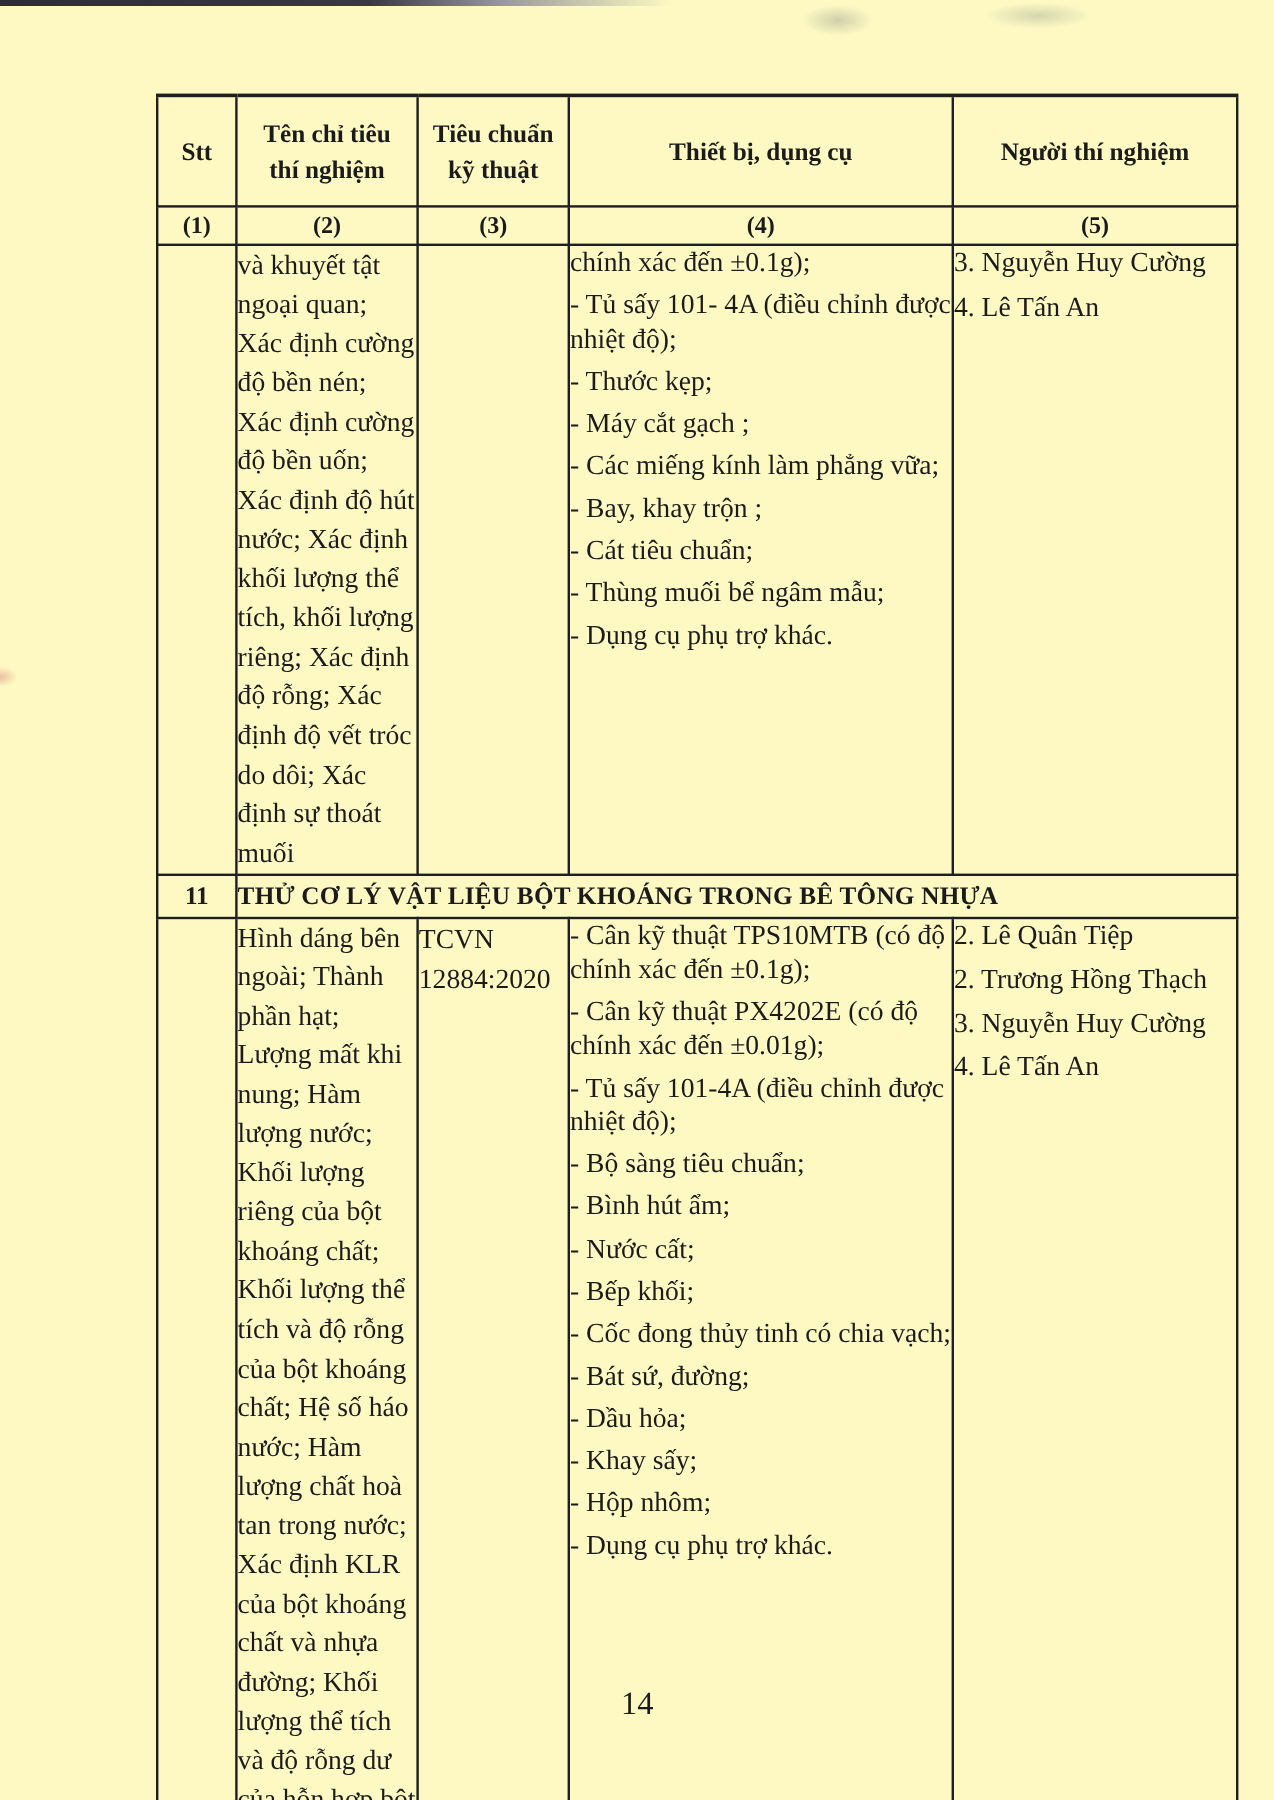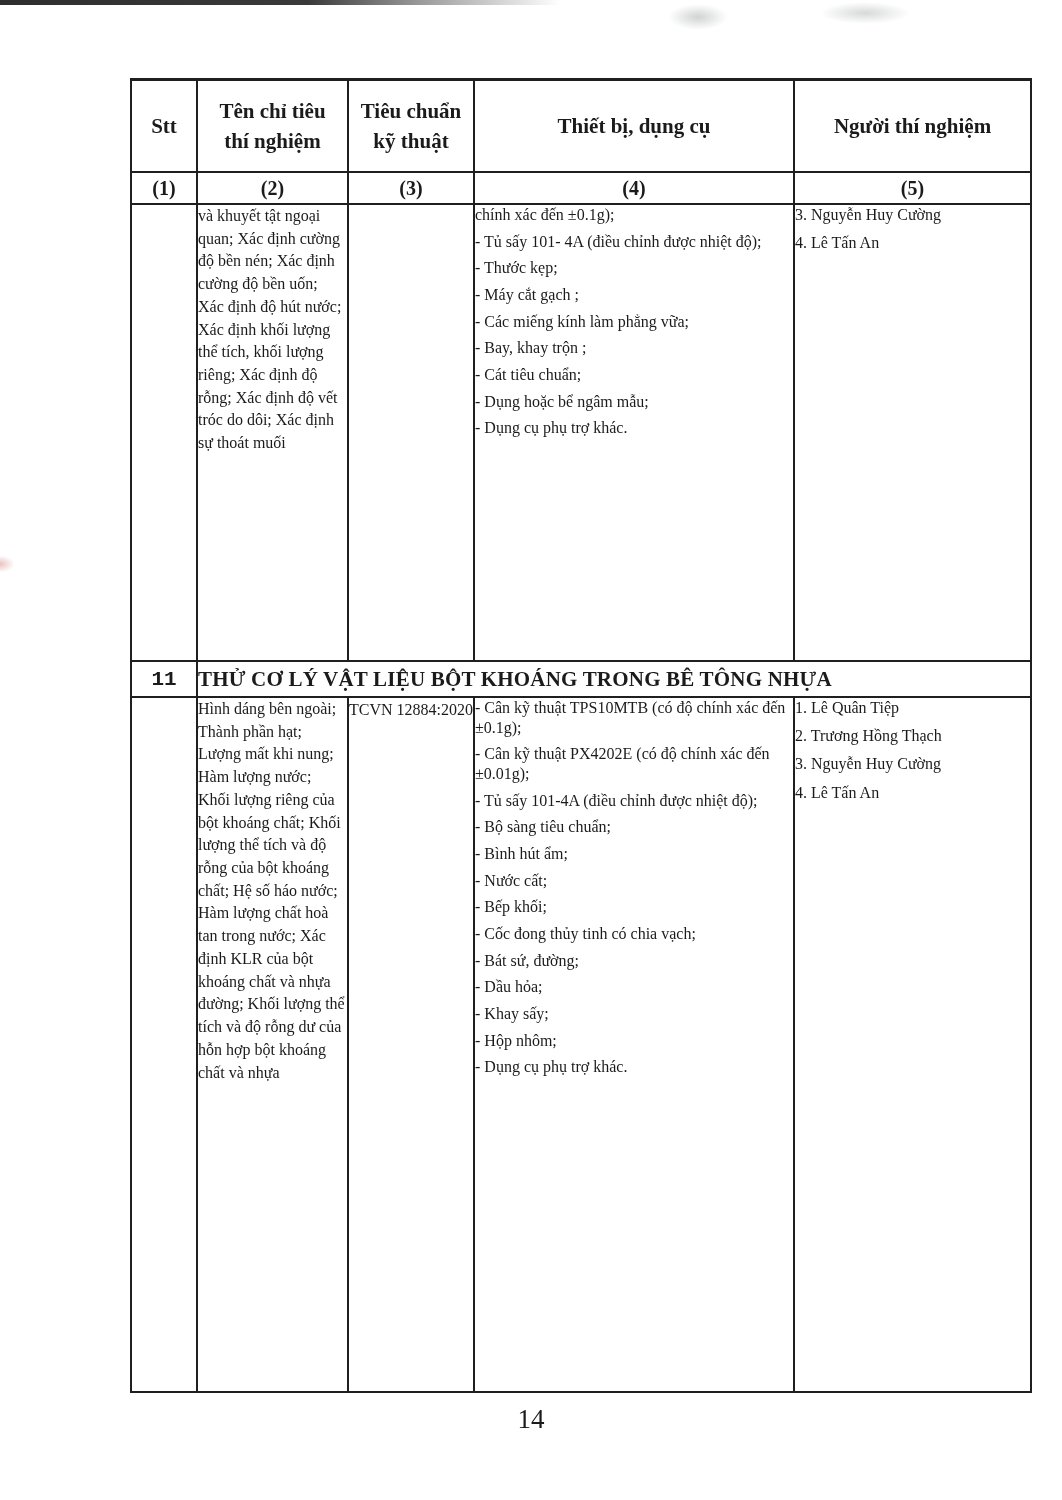--- a/index.html
+++ b/index.html
@@ -5,21 +5,21 @@
   html, body {
     margin: 0;
     padding: 0;
     background: #e8e8e8;
   }
   .page {
     position: relative;
     width: 1062px;
     height: 1500px;
     margin: 0 auto;
-    background: #ffffff;
+    background: #fef9c3;
     overflow: hidden;
     font-family: "Liberation Serif", "DejaVu Serif", serif;
     color: #1b1b1b;
   }
   
   .scan-bar-top {
     position: absolute;
     top: 0; left: 0;
     width: 560px; height: 5px;
     background: linear-gradient(to right, #2e2e2e 0%, #3a3a3a 55%, #9a9a9a 75%, rgba(200,200,200,0) 100%);
@@ -66,21 +66,21 @@
     border-top-width: 3px;
   }
   tr.num-row td {
     height: 30px;
     vertical-align: middle;
     text-align: center;
     font-weight: bold;
     font-size: 20px;
   }
   tr.data-row td {
-    font-size: 16px;
+    font-size: 23px;
   }
   td.cell-criteria {
     padding: 8px 6px 6px 10px;
     line-height: 1.42;
   }
   td.cell-standard {
     padding: 8px 4px 4px 4px;
     line-height: 1.45;
   }
   td.cell-equipment {
@@ -104,21 +104,20 @@
     vertical-align: middle;
     font-weight: bold;
     font-size: 21px;
   }
   td.cell-stt {
     text-align: center;
     padding-top: 6px;
   }
   tr.section-row td.cell-stt {
     padding-top: 0;
-    font-family: Liberation Mono, monospace;
   }
   td.section-title-cell {
     padding-left: 12px;
     letter-spacing: 0.2px;
   }
   .page-number {
     position: absolute;
     top: 1404px;
     left: 0;
     width: 1062px;
@@ -169,21 +168,21 @@
         <td class="cell-standard"></td>
         <td class="cell-equipment">
 
         <div class="equip-line">chính xác đến ±0.1g);</div>
             <div class="equip-line">- Tủ sấy 101- 4A (điều chỉnh được nhiệt độ);</div>
             <div class="equip-line">- Thước kẹp;</div>
             <div class="equip-line">- Máy cắt gạch ;</div>
             <div class="equip-line">- Các miếng kính làm phẳng vữa;</div>
             <div class="equip-line">- Bay, khay trộn ;</div>
             <div class="equip-line">- Cát tiêu chuẩn;</div>
-            <div class="equip-line">- Dụng hoặc bể ngâm mẫu;</div>
+            <div class="equip-line">- Thùng muối bể ngâm mẫu;</div>
             <div class="equip-line">- Dụng cụ phụ trợ khác.</div>
           </td>
         <td class="cell-testers">
 
         <div class="tester-line">3. Nguyễn Huy Cường</div>
             <div class="tester-line">4. Lê Tấn An</div>
           </td>
       </tr>
       <tr class="section-row">
         <td class="cell-stt">11</td>
@@ -204,21 +203,21 @@
             <div class="equip-line">- Bếp khối;</div>
             <div class="equip-line">- Cốc đong thủy tinh có chia vạch;</div>
             <div class="equip-line">- Bát sứ, đường;</div>
             <div class="equip-line">- Dầu hỏa;</div>
             <div class="equip-line">- Khay sấy;</div>
             <div class="equip-line">- Hộp nhôm;</div>
             <div class="equip-line">- Dụng cụ phụ trợ khác.</div>
           </td>
         <td class="cell-testers">
 
-        <div class="tester-line">1. Lê Quân Tiệp</div>
+        <div class="tester-line">2. Lê Quân Tiệp</div>
             <div class="tester-line">2. Trương Hồng Thạch</div>
             <div class="tester-line">3. Nguyễn Huy Cường</div>
             <div class="tester-line">4. Lê Tấn An</div>
           </td>
       </tr>
     </tbody>
   </table>
 
   <div class="page-number">14</div>
 

